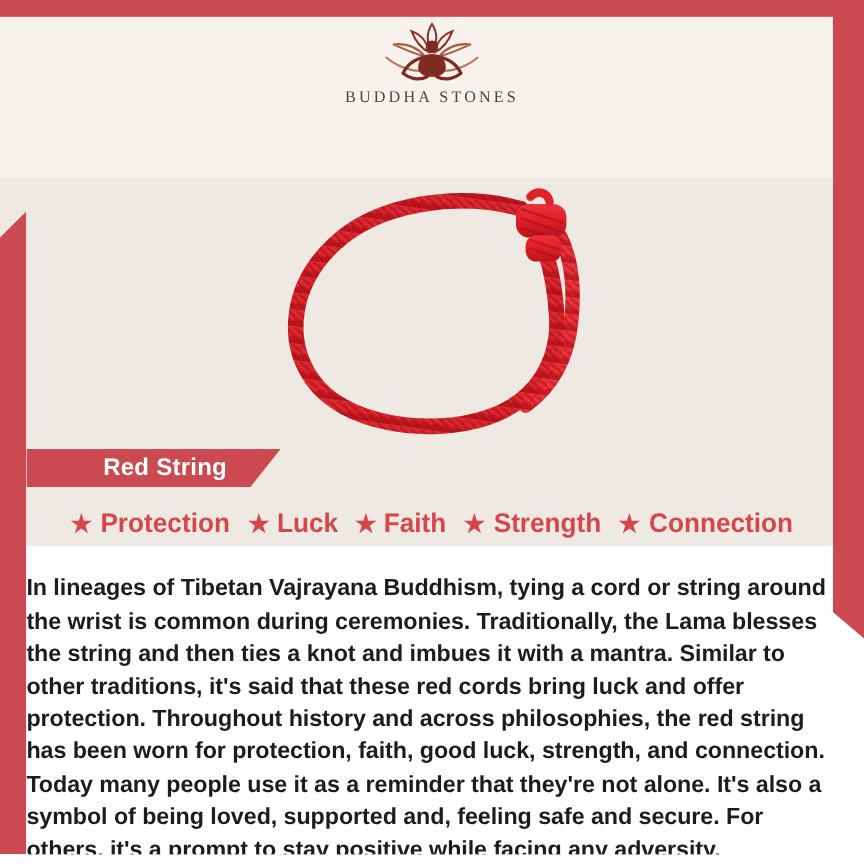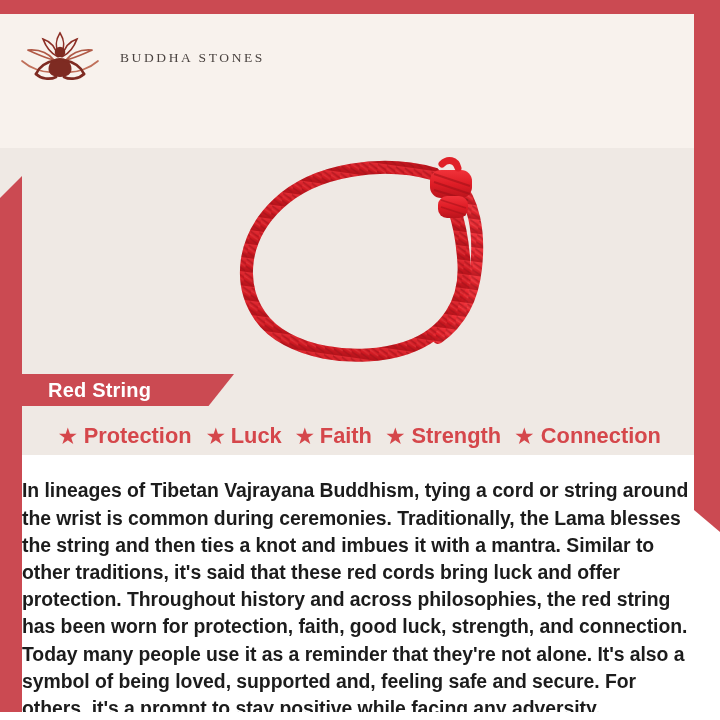--- a/index.html
+++ b/index.html
@@ -22,21 +22,21 @@
     position:absolute;right:0;top:0;width:26px;height:532px;background:#cb4a52;
     clip-path:polygon(0 0,100% 0,100% 100%,100% 100%,0 calc(100% - 22px));
   }
   .left-red-bar{
     position:absolute;left:0;top:176px;width:22px;height:536px;background:#cb4a52;
     clip-path:polygon(0 22px,100% 0,100% 100%,0 100%);
   }
 
   
   .logo-wrap{position:absolute;left:0;top:16px;width:720px;height:82px;
-    display:flex;flex-direction:row;align-items:center;justify-content:flex-start;}
+    display:flex;flex-direction:column;align-items:center;justify-content:flex-start;}
   .logo-mark{width:120px;height:56px;display:block;}
   .logo-text{
     font-family:"Liberation Serif","DejaVu Serif",serif;
     font-size:13.5px;letter-spacing:2.6px;color:#4a4340;margin-top:1px;white-space:nowrap;
   }
 
   
   .title-band{
     position:absolute;left:135px;top:100px;width:476px;height:46px;background:#fdfaf7;
     display:flex;align-items:center;justify-content:center;
@@ -51,21 +51,21 @@
   .product{position:absolute;left:198px;top:152px;width:330px;height:218px;}
   .product svg{display:block;width:100%;height:100%;}
 
   
   .banner{
     position:absolute;left:22px;top:374px;width:212px;height:32px;background:#cb4a52;
     clip-path:polygon(0 0,100% 0,88% 100%,0 100%);
     display:flex;align-items:center;
   }
   .banner-label{
-    color:#ffffff;font-weight:bold;font-size:20px;margin-left:26px;
+    color:#ffffff;font-weight:bold;font-size:20px;margin-left:64px;
     letter-spacing:0.2px;white-space:nowrap;
   }
 
   
   .features{
     position:absolute;left:22px;top:418px;width:676px;height:36px;
     display:flex;align-items:center;justify-content:center;gap:0px;
   }
   .feature{
     display:flex;align-items:center;color:#d5474b;font-weight:bold;font-size:22.5px;

